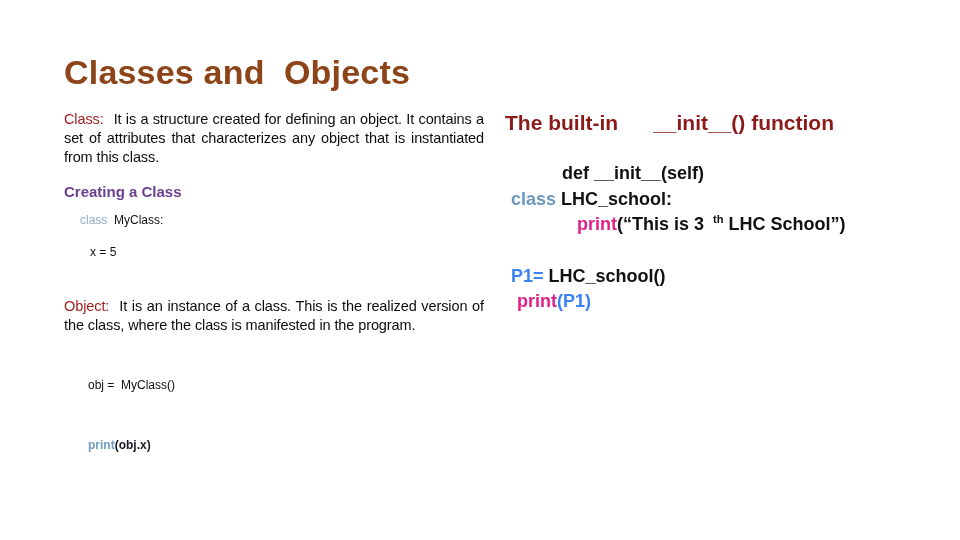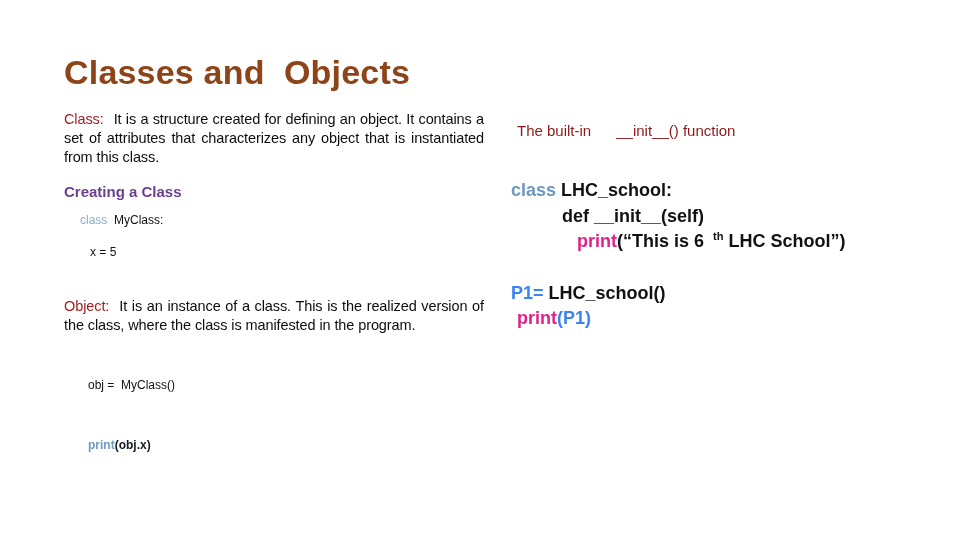--- a/index.html
+++ b/index.html
@@ -100,24 +100,24 @@
   .l-block-class { margin-top: 0px; }
   .l-indent-1 { padding-left: 10px; }
   .l-indent-2 { padding-left: 8px; }
 
   .spacer-sm { height: 12px; }
   .spacer-md { height: 20px; }
   .spacer-lg { height: 26px; }
 
   
   .r-head {
-    font-size: 15px;
-    font-weight: normal;
+    font-size: 21px;
+    font-weight: bold;
     color: #8B1A1A;
-    margin: 12px;
+    margin: 0;
     white-space: pre;
     line-height: 1.2;
   }
   .r-code {
     font-size: 18px;
     font-weight: bold;
     color: #111111;
     line-height: 1.42;
     margin: 0;
     white-space: pre;
@@ -177,25 +177,25 @@
     <div class="code-line l-indent-2"><span class="kw-print-blue">print</span><span class="black-bold">(obj.x)</span></div>
 
   </div>
 
   <div class="col-right">
 
     <div class="r-head">The built-in      __init__() function</div>
 
     <div class="spacer-lg"></div>
 
+    <div class="r-code r-indent-1">def __init__(self)</div>
+
     <div class="r-code r-indent-0"><span class="r-kw-class">class</span><span> LHC_school:</span></div>
 
-    <div class="r-code r-indent-1">def __init__(self)</div>
-
-    <div class="r-code r-indent-2"><span class="r-kw-print">print</span><span>(“This is 6</span><sup>th</sup><span> LHC School”)</span></div>
+    <div class="r-code r-indent-2"><span class="r-kw-print">print</span><span>(“This is 3</span><sup>th</sup><span> LHC School”)</span></div>
 
     <div class="spacer-lg"></div>
 
     <div class="r-code r-indent-0"><span class="r-var">P1=</span><span> LHC_school()</span></div>
 
     <div class="r-code r-indent-0b"><span class="r-kw-print">print</span><span class="r-var">(P1)</span></div>
 
   </div>
 
 </div>

